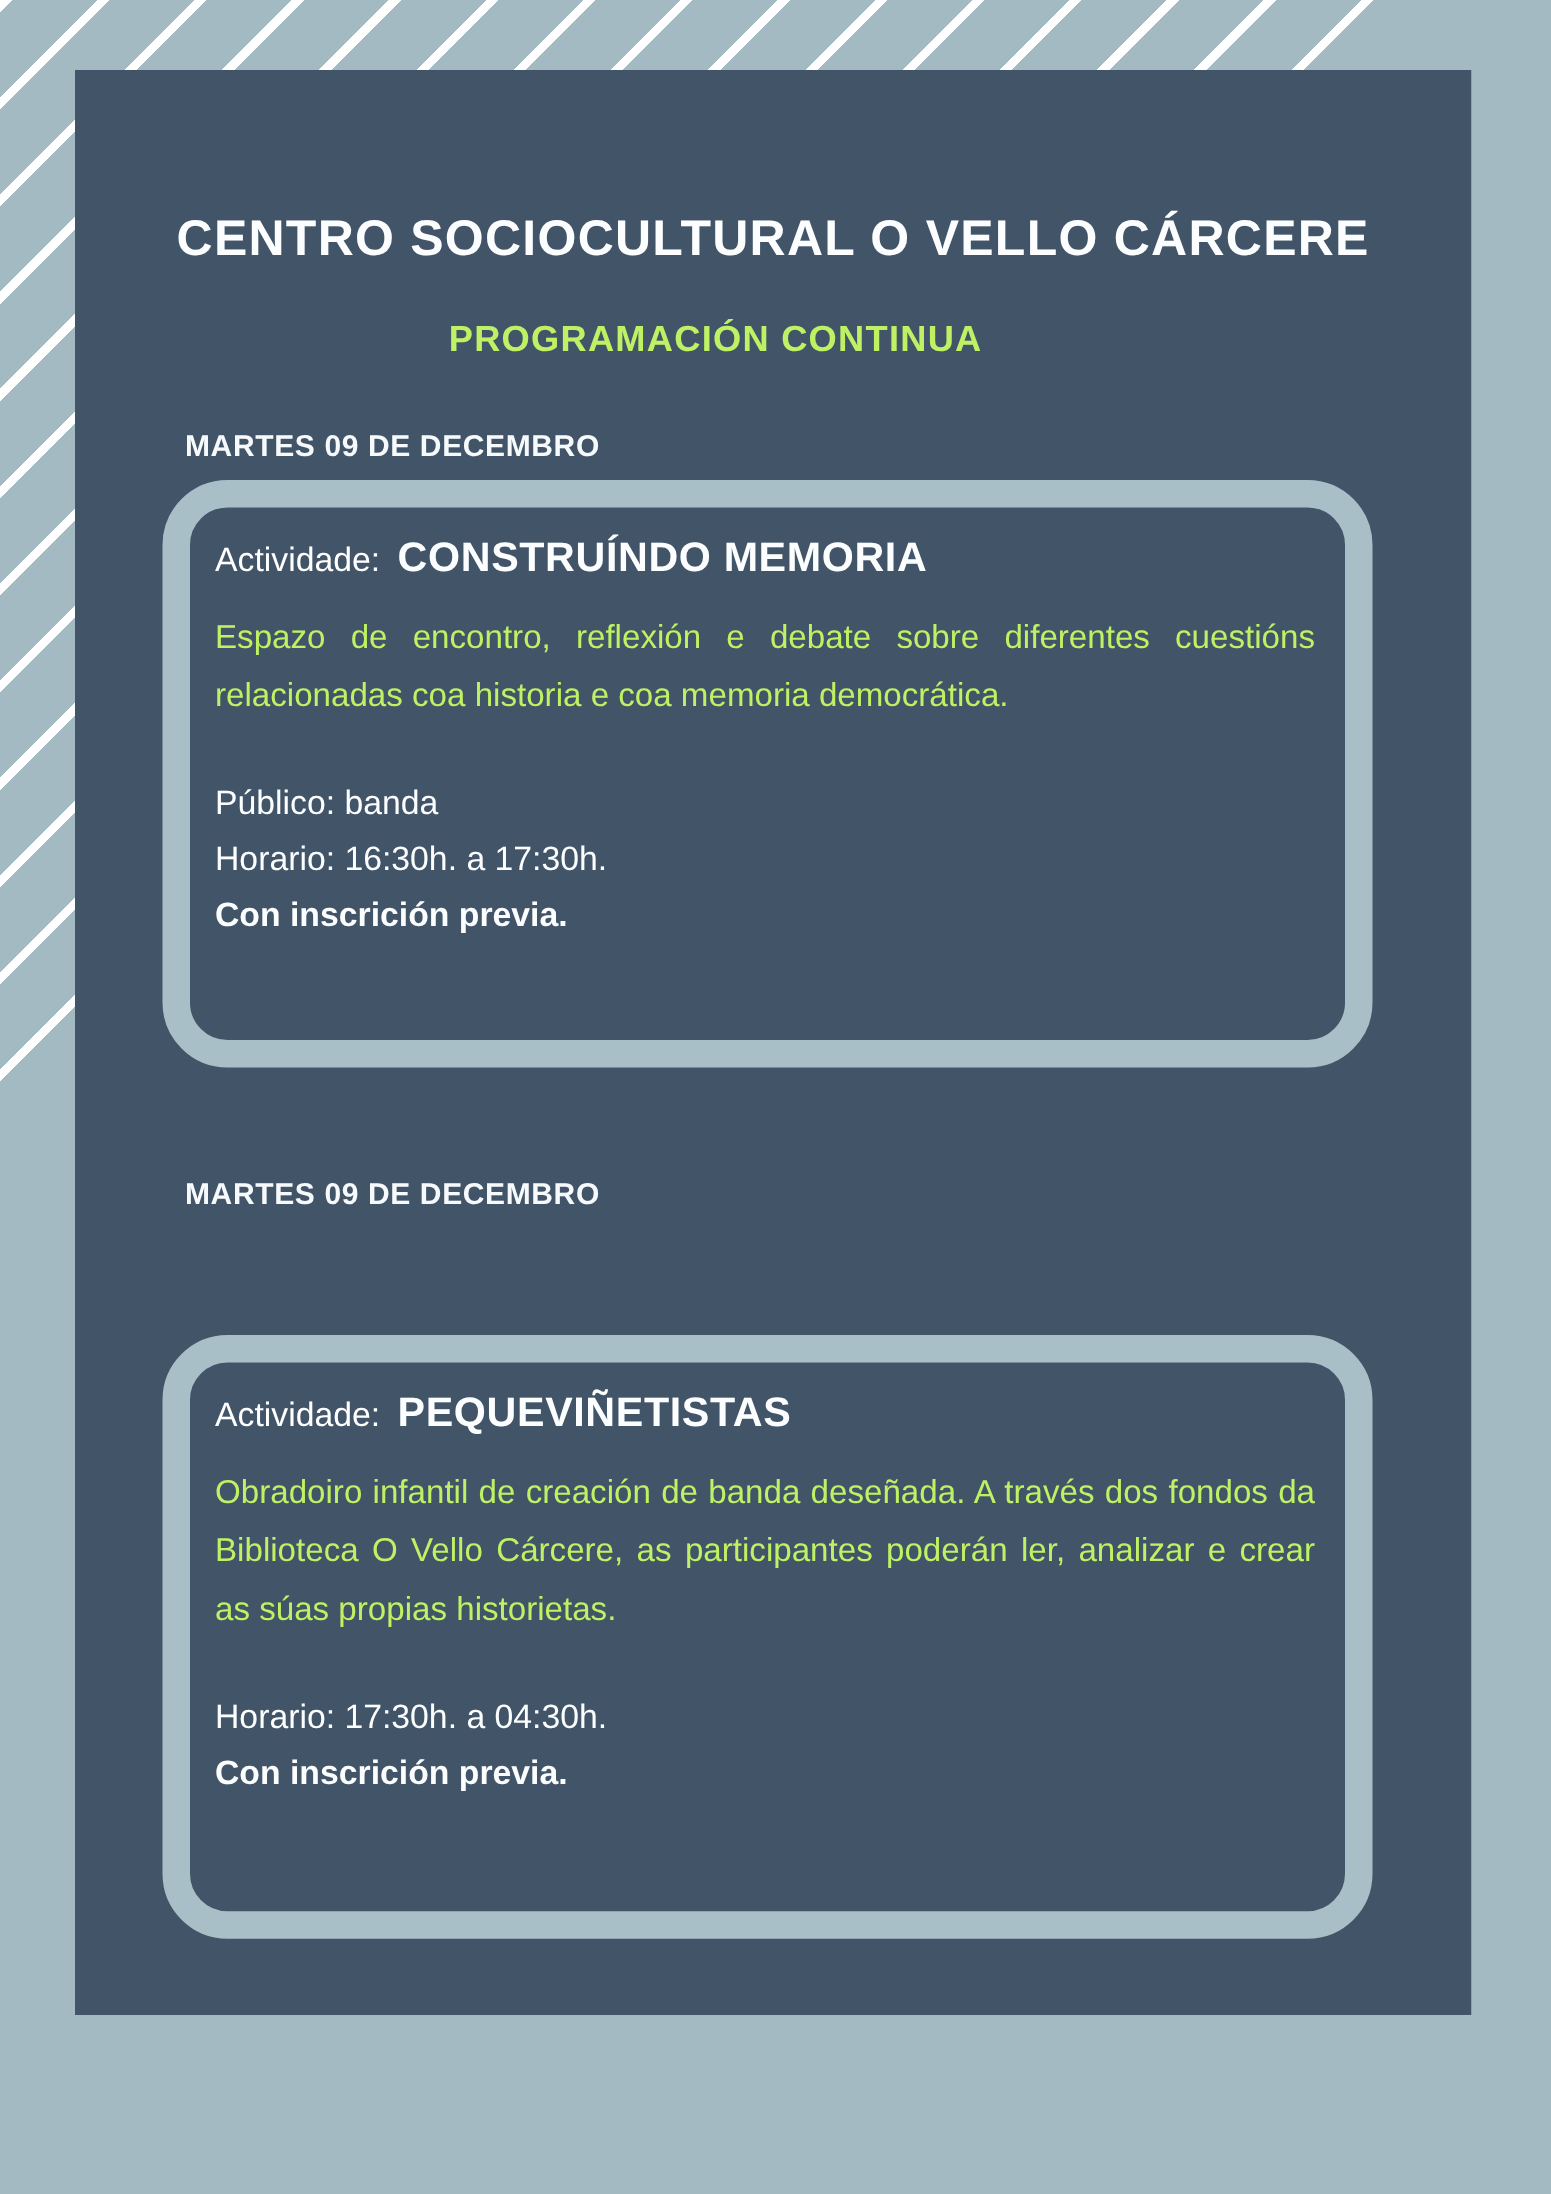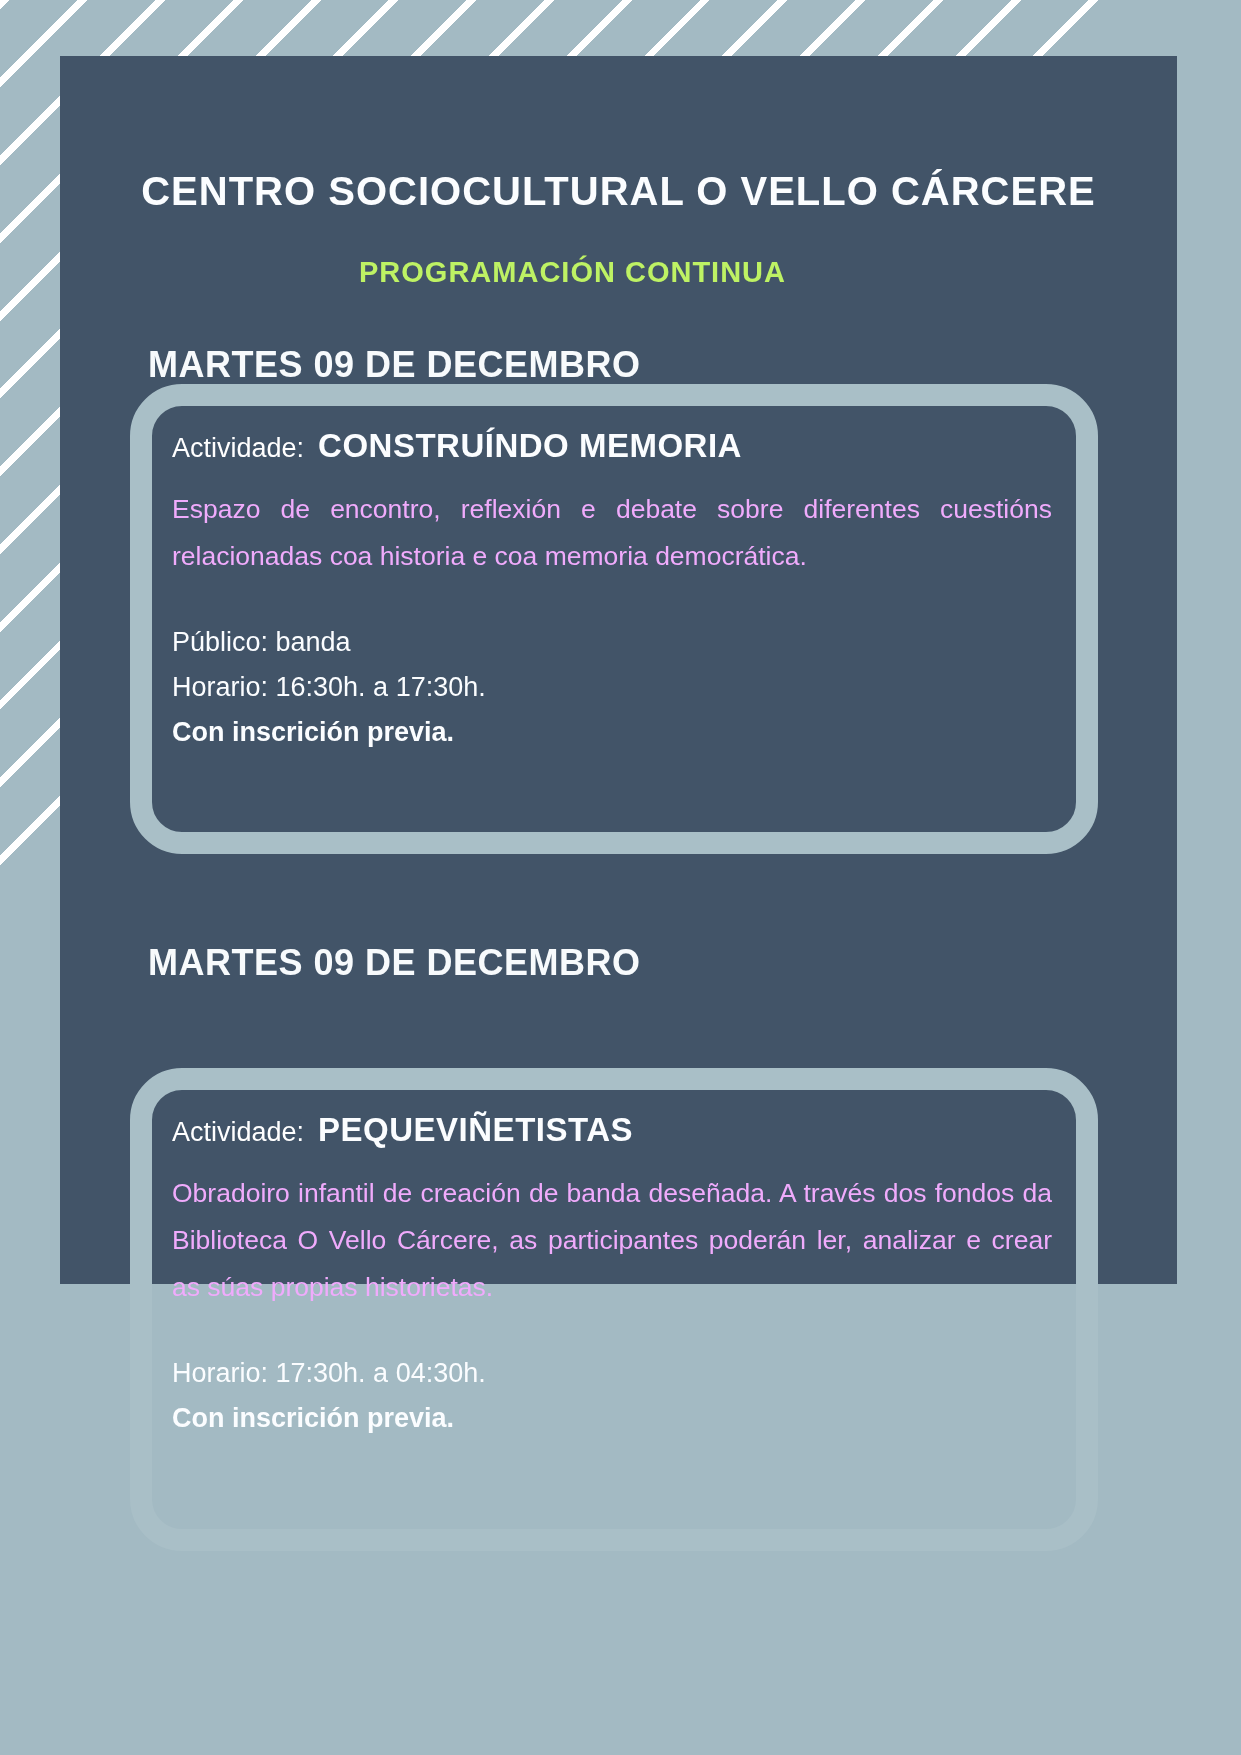--- a/index.html
+++ b/index.html
@@ -13,59 +13,59 @@
   
   .stripes{
     position:absolute;inset:0;
     background:repeating-linear-gradient(135deg,#ffffff 0 7px,transparent 7px 55px);
     clip-path:polygon(0 0,1160px 0,0 910px);
   }
   
   .panel{
     position:absolute;
     left:60px;top:56px;
-    width:1117px;height:1228px;
+    width:1117px;height:1556px;
     background:#425468;
   }
   .title{
     position:absolute;top:112px;left:0;width:100%;
     text-align:center;
     color:#fbfdff;font-weight:bold;font-size:40px;letter-spacing:1px;
     line-height:1.15;
   }
   .subtitle{
     position:absolute;top:200px;left:0;width:100%;
     text-align:center;
     transform:translateX(-46px);
     color:#bef264;font-weight:bold;font-size:29px;letter-spacing:1px;
   }
   .date-heading{
     position:absolute;left:88px;
-    color:#f7fafc;font-weight:bold;font-size:36px;letter-spacing:.5px;
+    color:#f7fafc;font-weight:bold;font-size:24px;letter-spacing:.5px;
   }
   .date-1{top:288px;}
   .date-2{top:886px;}
   .event-card{
     position:absolute;left:70px;width:968px;
     border:22px solid #a9bfc7;
     border-radius:52px;
     box-sizing:border-box;
     background:transparent;
   }
   .card-1{top:328px;height:470px;}
   .card-2{top:1012px;height:483px;}
   .card-content{padding:18px 24px 0 20px;color:#fbfdff;}
   .activity-line{font-size:27px;line-height:44px;white-space:nowrap;}
   .activity-label{font-weight:400;color:#ffffff;}
   .activity-name{font-weight:bold;font-size:33px;letter-spacing:.5px;margin-left:14px;}
   .description{
     margin:16px 0 0 0;
     font-size:26.5px;line-height:47px;
     text-align:justify;text-justify:inter-word;
-    color:#f0abfc;font-weight:400;
+    color:#bef264;font-weight:400;
   }
   .meta{margin-top:40px;font-size:27px;line-height:45px;}
   .meta .registration{font-weight:bold;}
   
   .footer-logos{position:absolute;left:0;top:1612px;width:1241px;height:143px;}
 </style>
 </head>
 <body>
 
 <div class="page">

